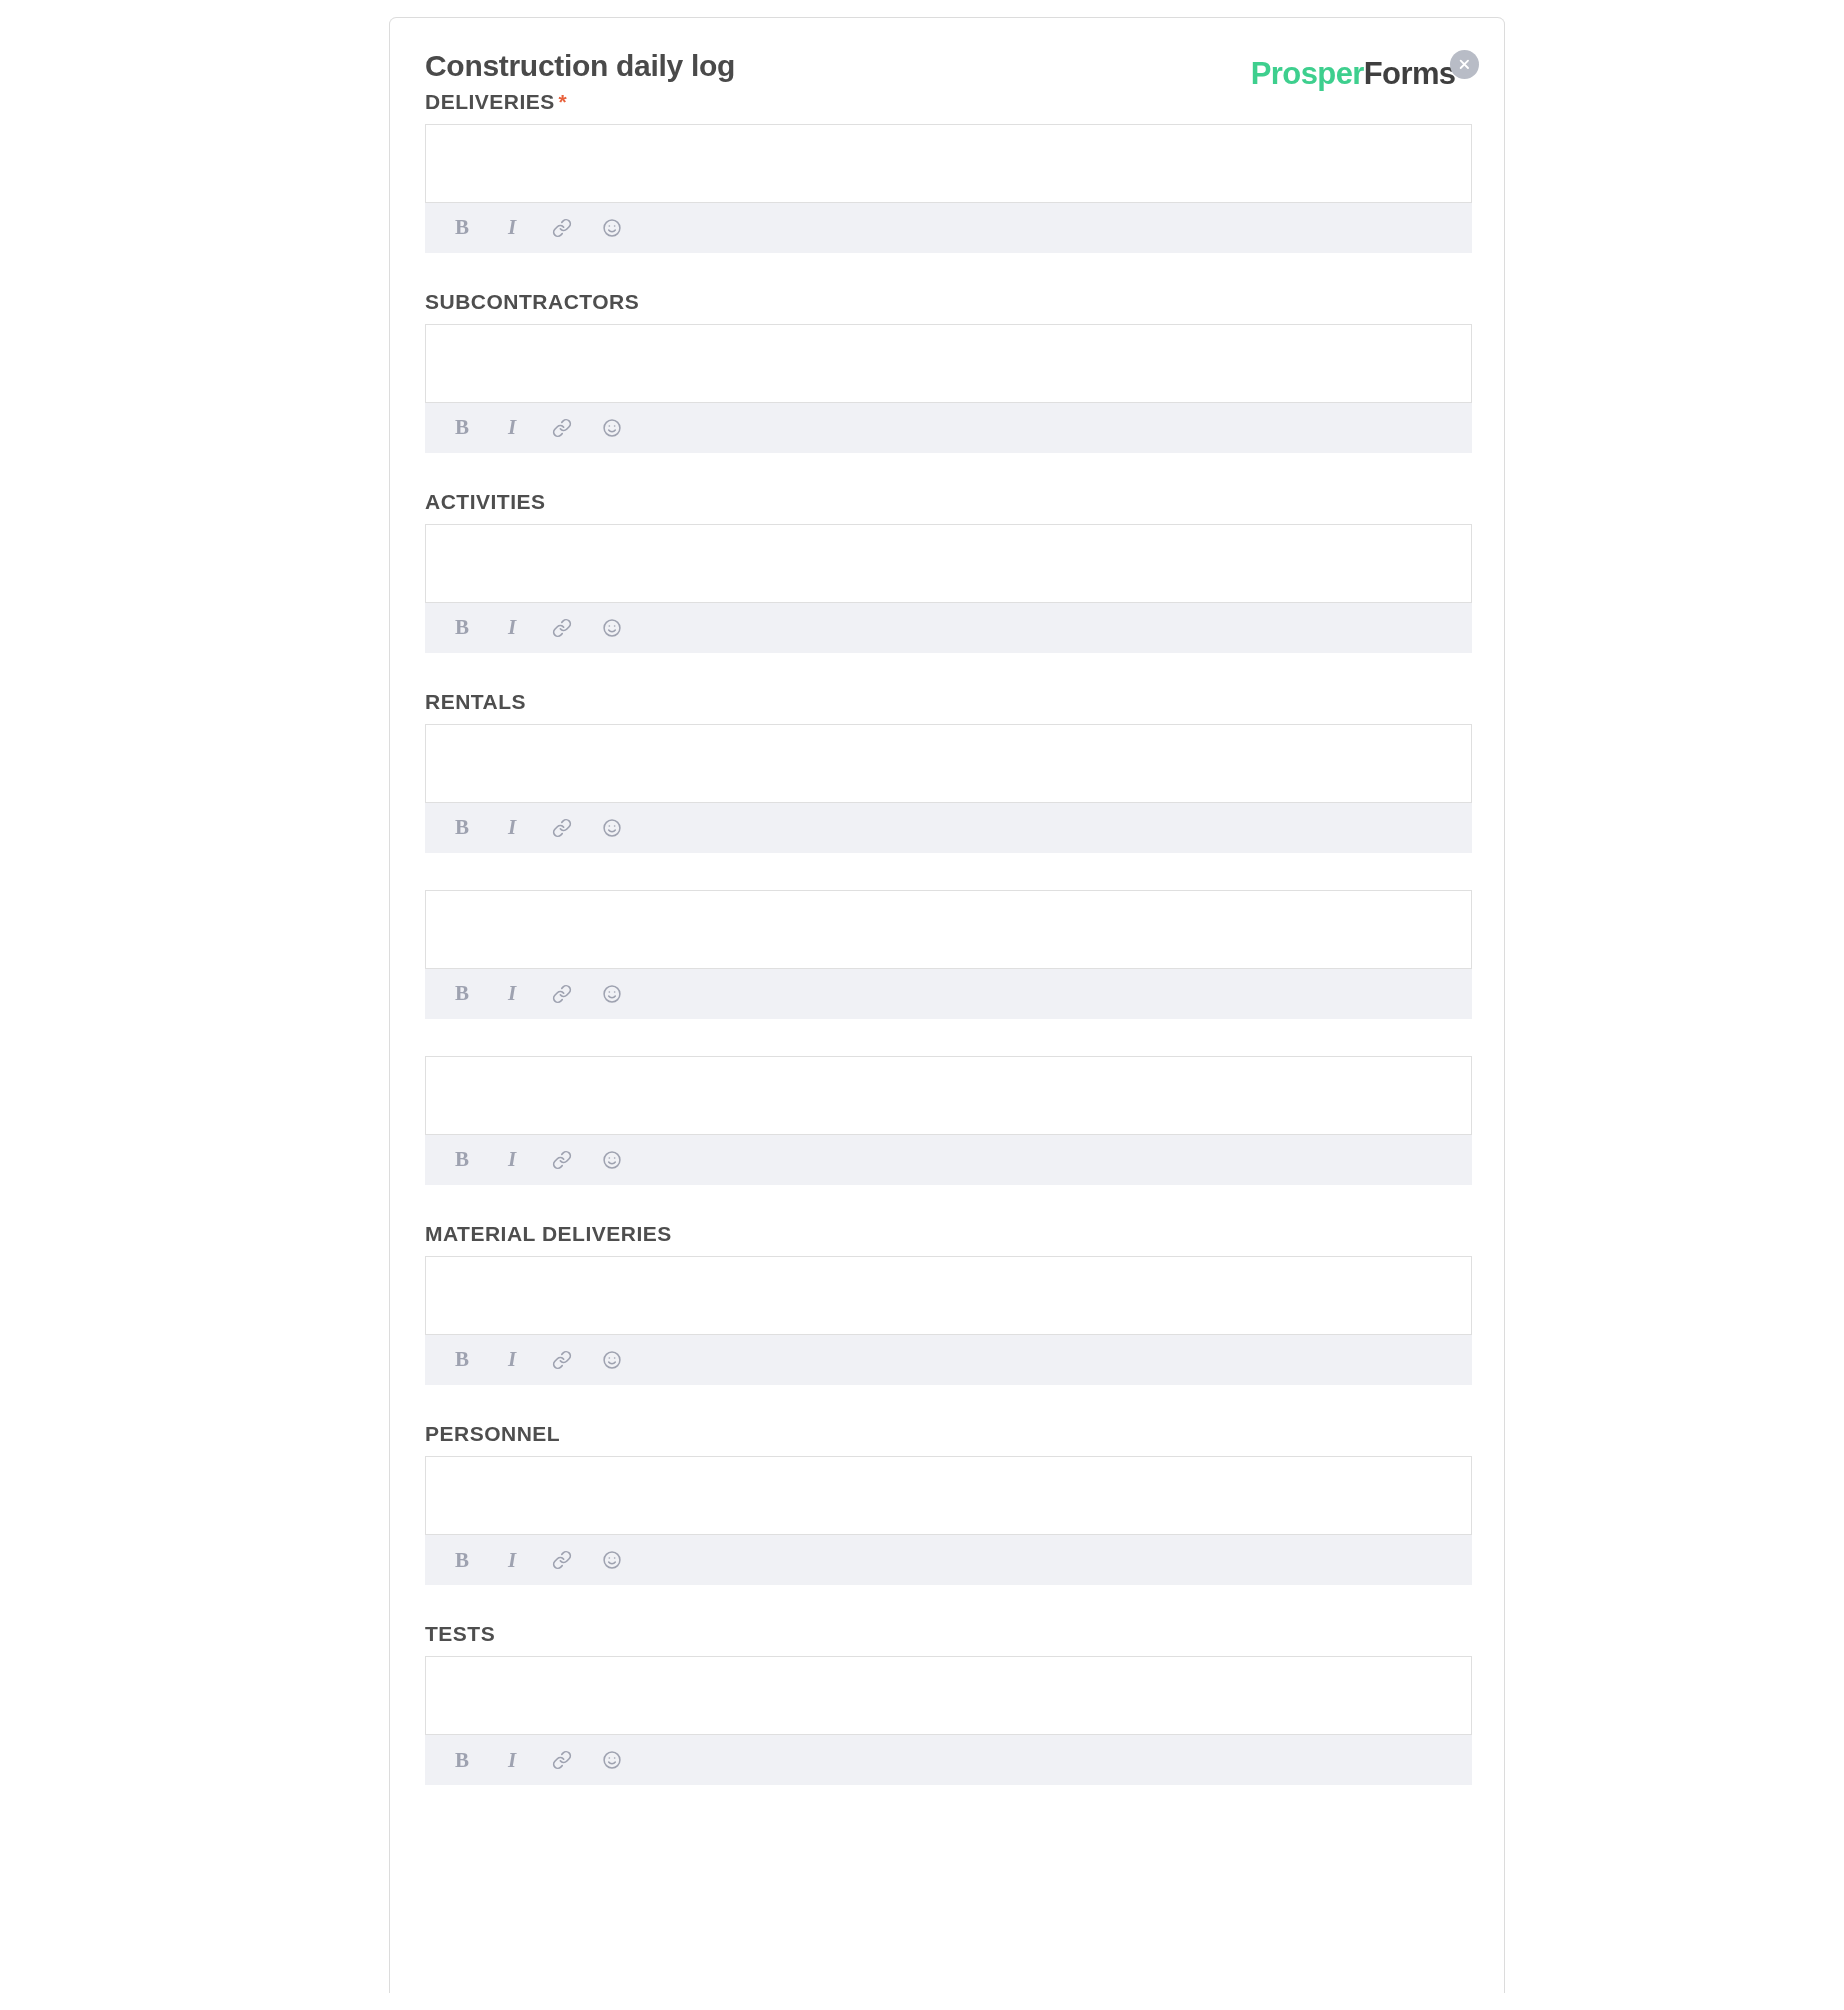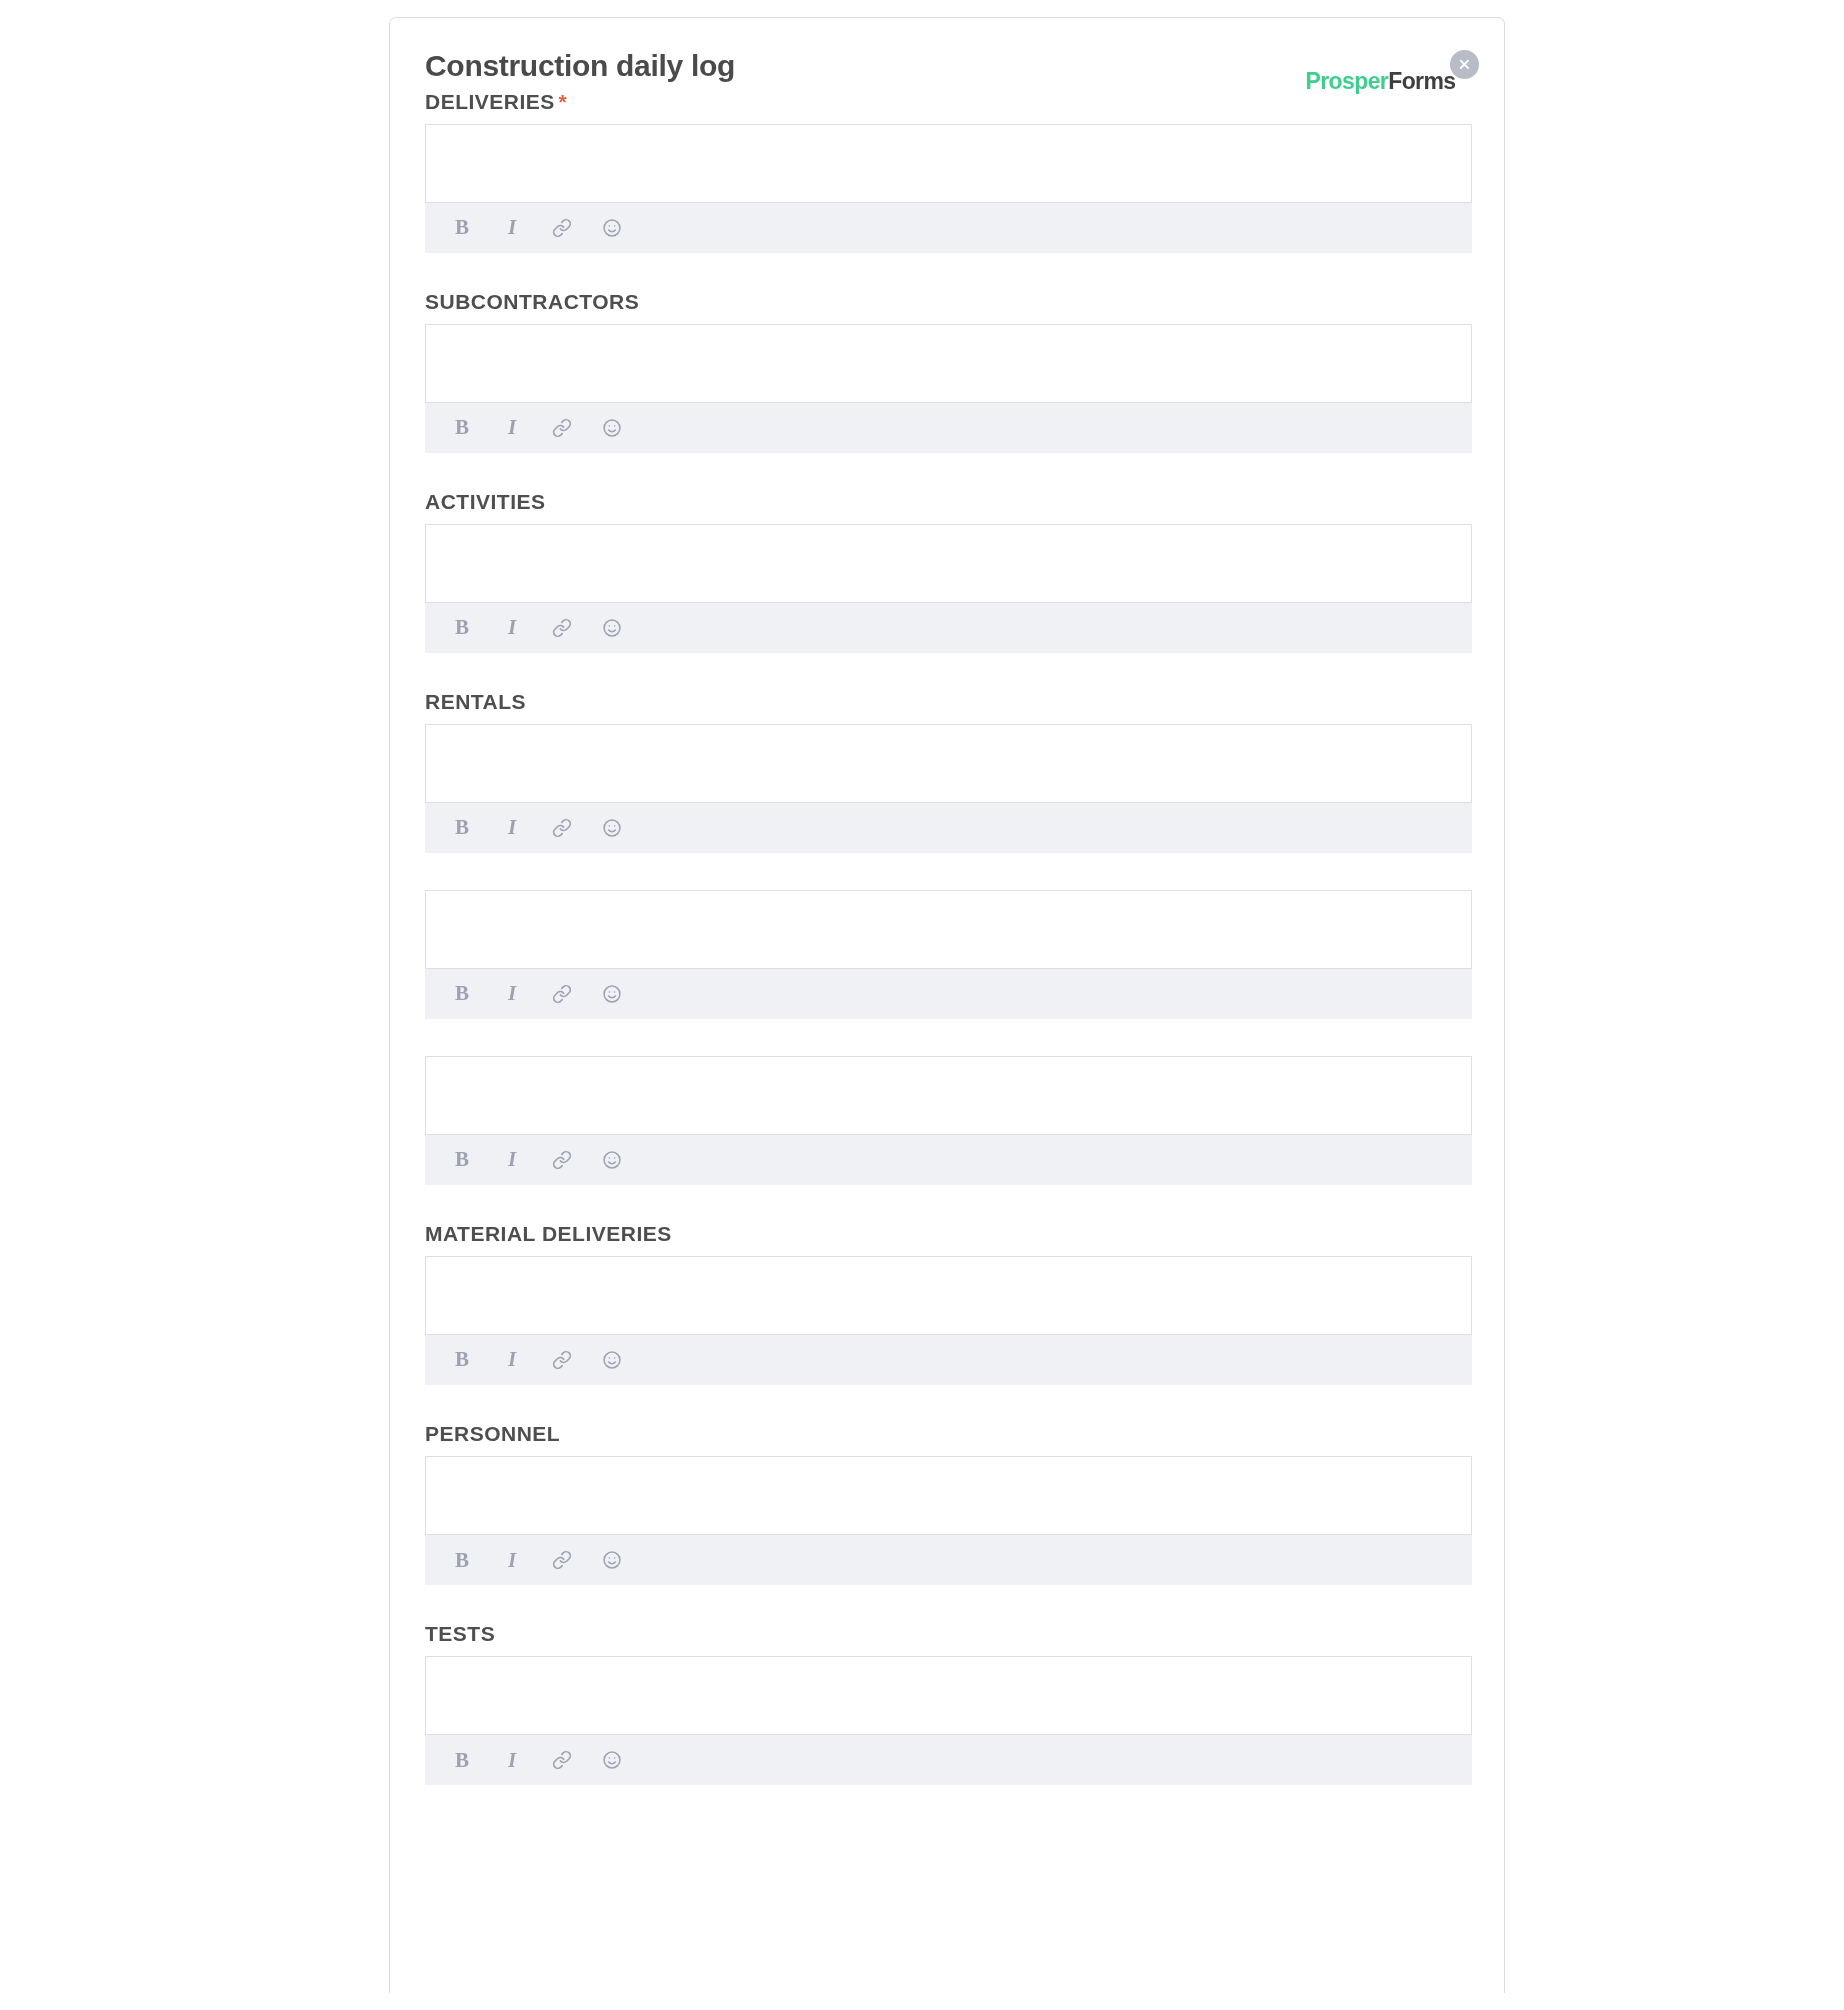--- a/index.html
+++ b/index.html
@@ -50,22 +50,22 @@
     font-size: 30px;
     font-weight: bold;
     color: #4a4a4a;
     letter-spacing: -0.3px;
     line-height: 1;
     white-space: nowrap;
   }
   .brand {
     position: absolute;
     right: 16.5px;
-    top: 52px;
-    font-size: 23px;
+    top: 40px;
+    font-size: 31px;
     font-weight: bold;
     letter-spacing: -0.6px;
     line-height: 1;
     white-space: nowrap;
   }
   .brand-prosper { color: #3ecf8e; }
   .brand-forms   { color: #3f3f3f; }
 
   .close-btn {
     position: absolute;

